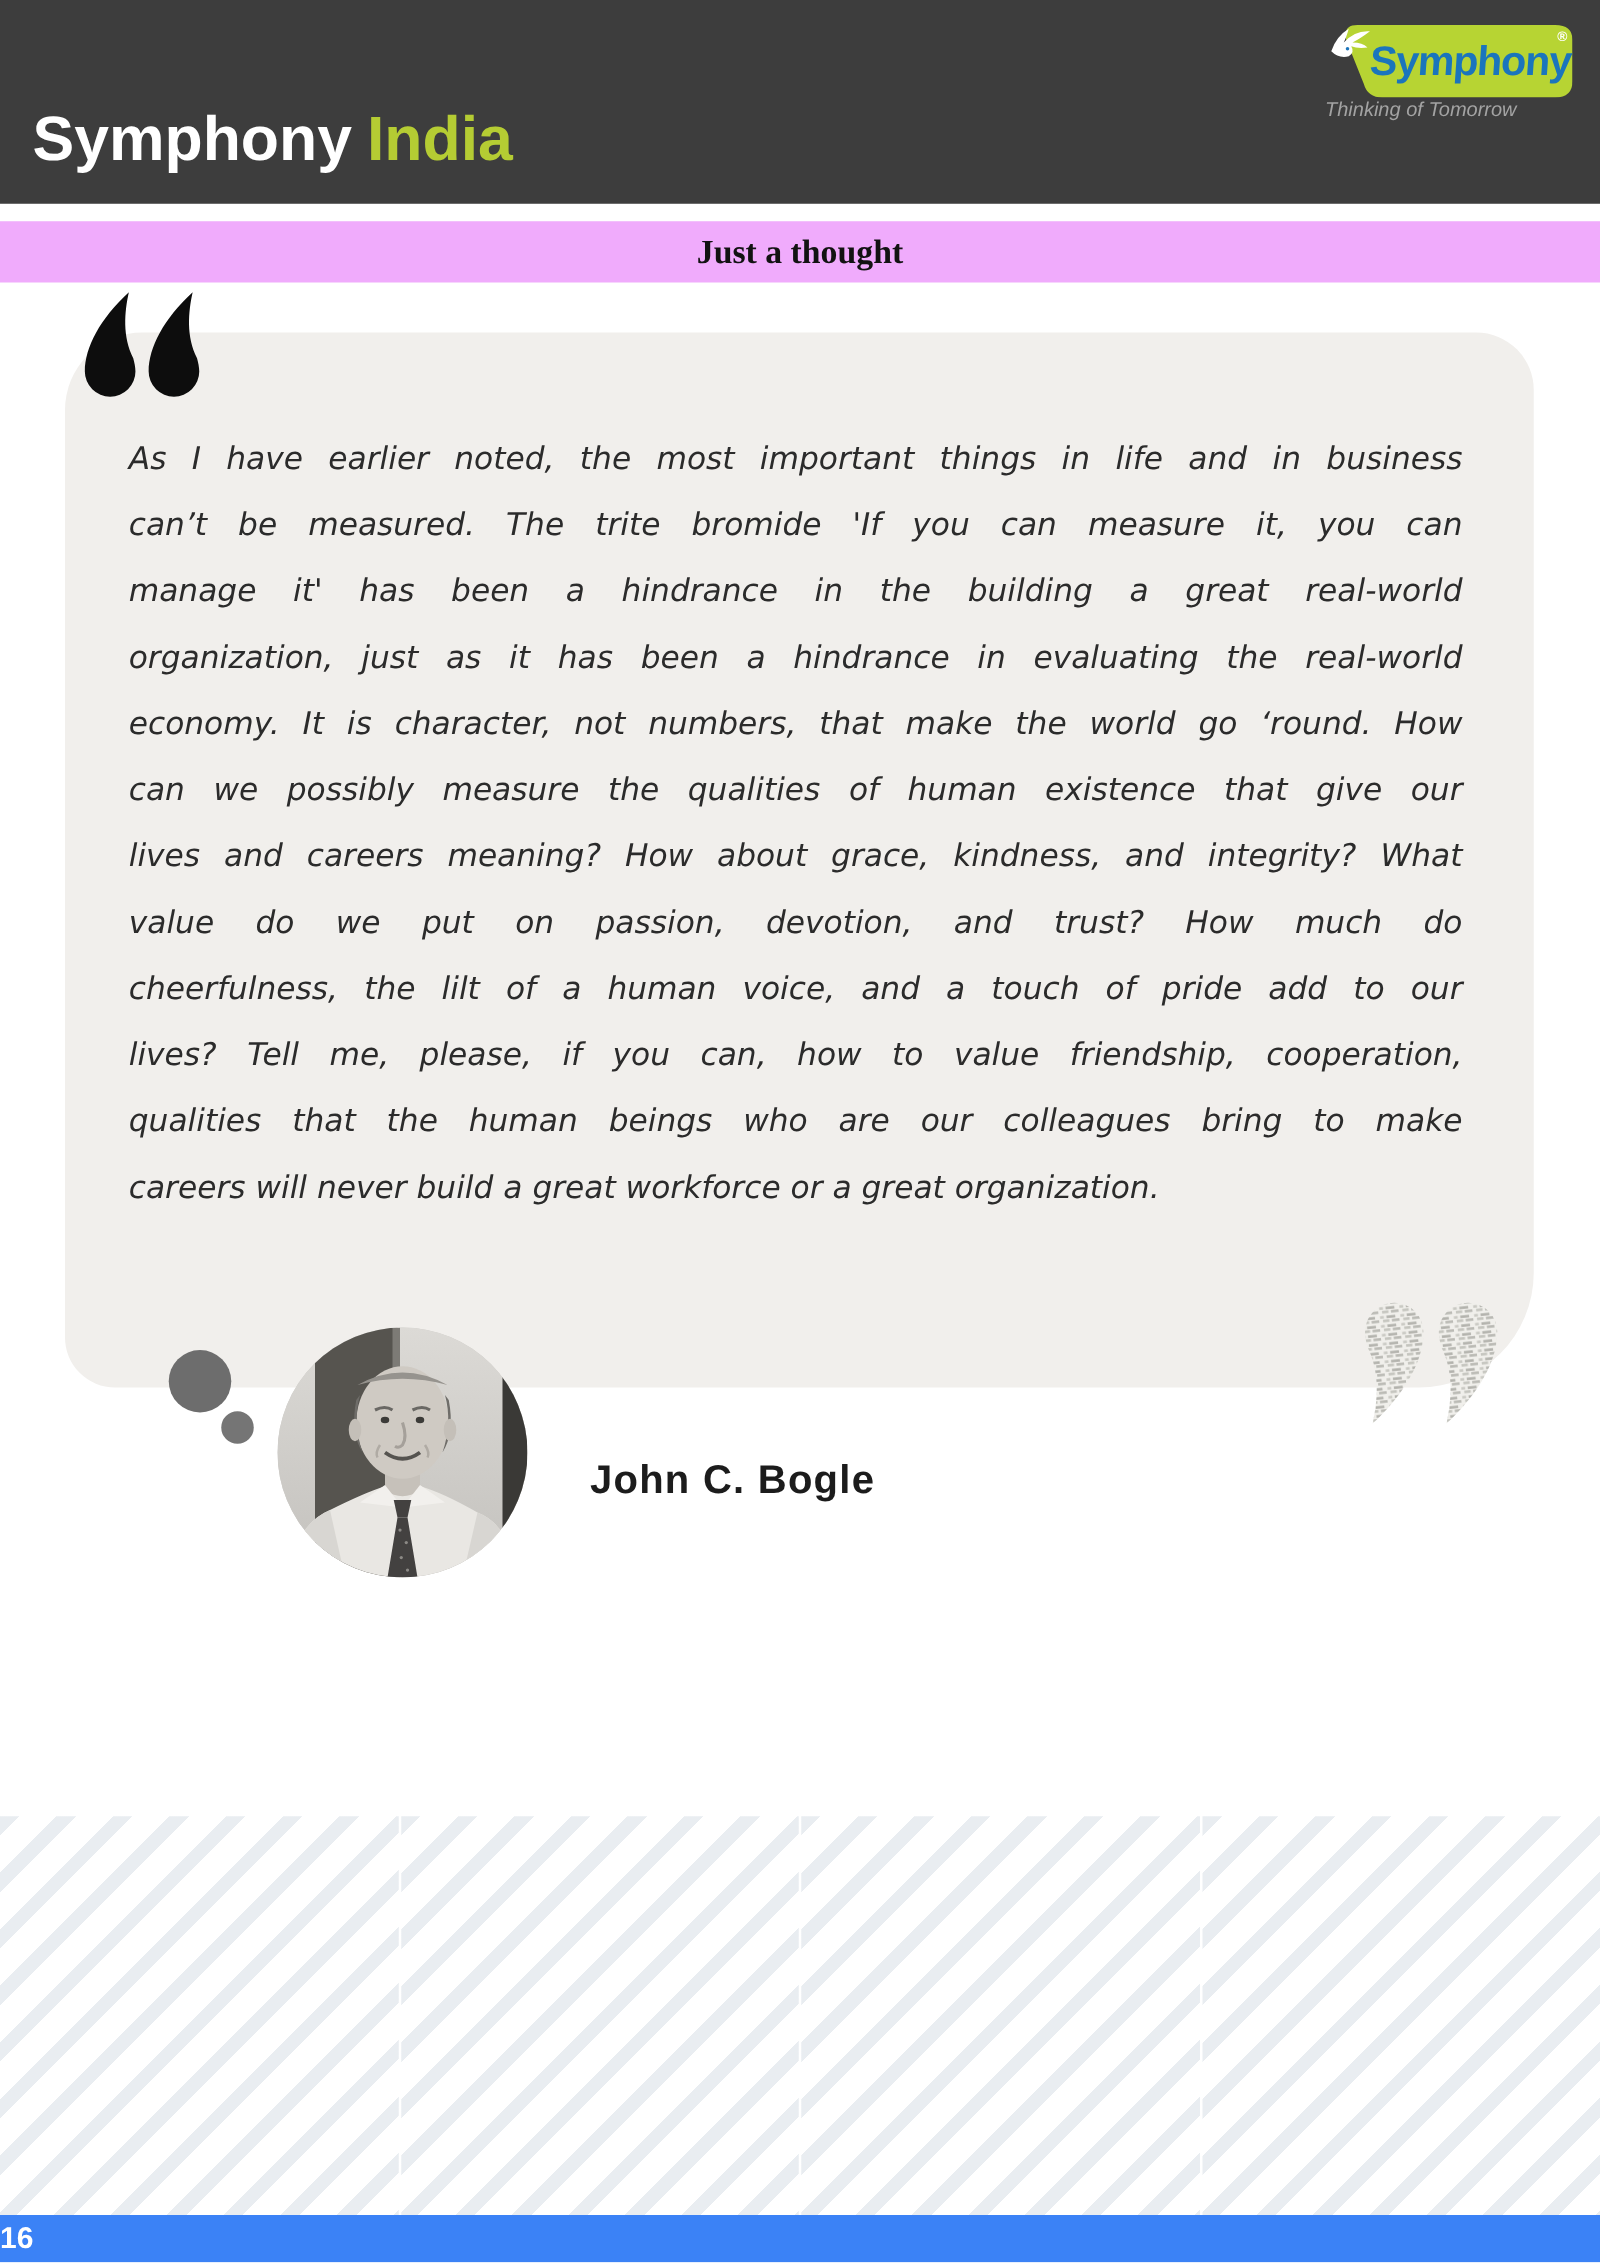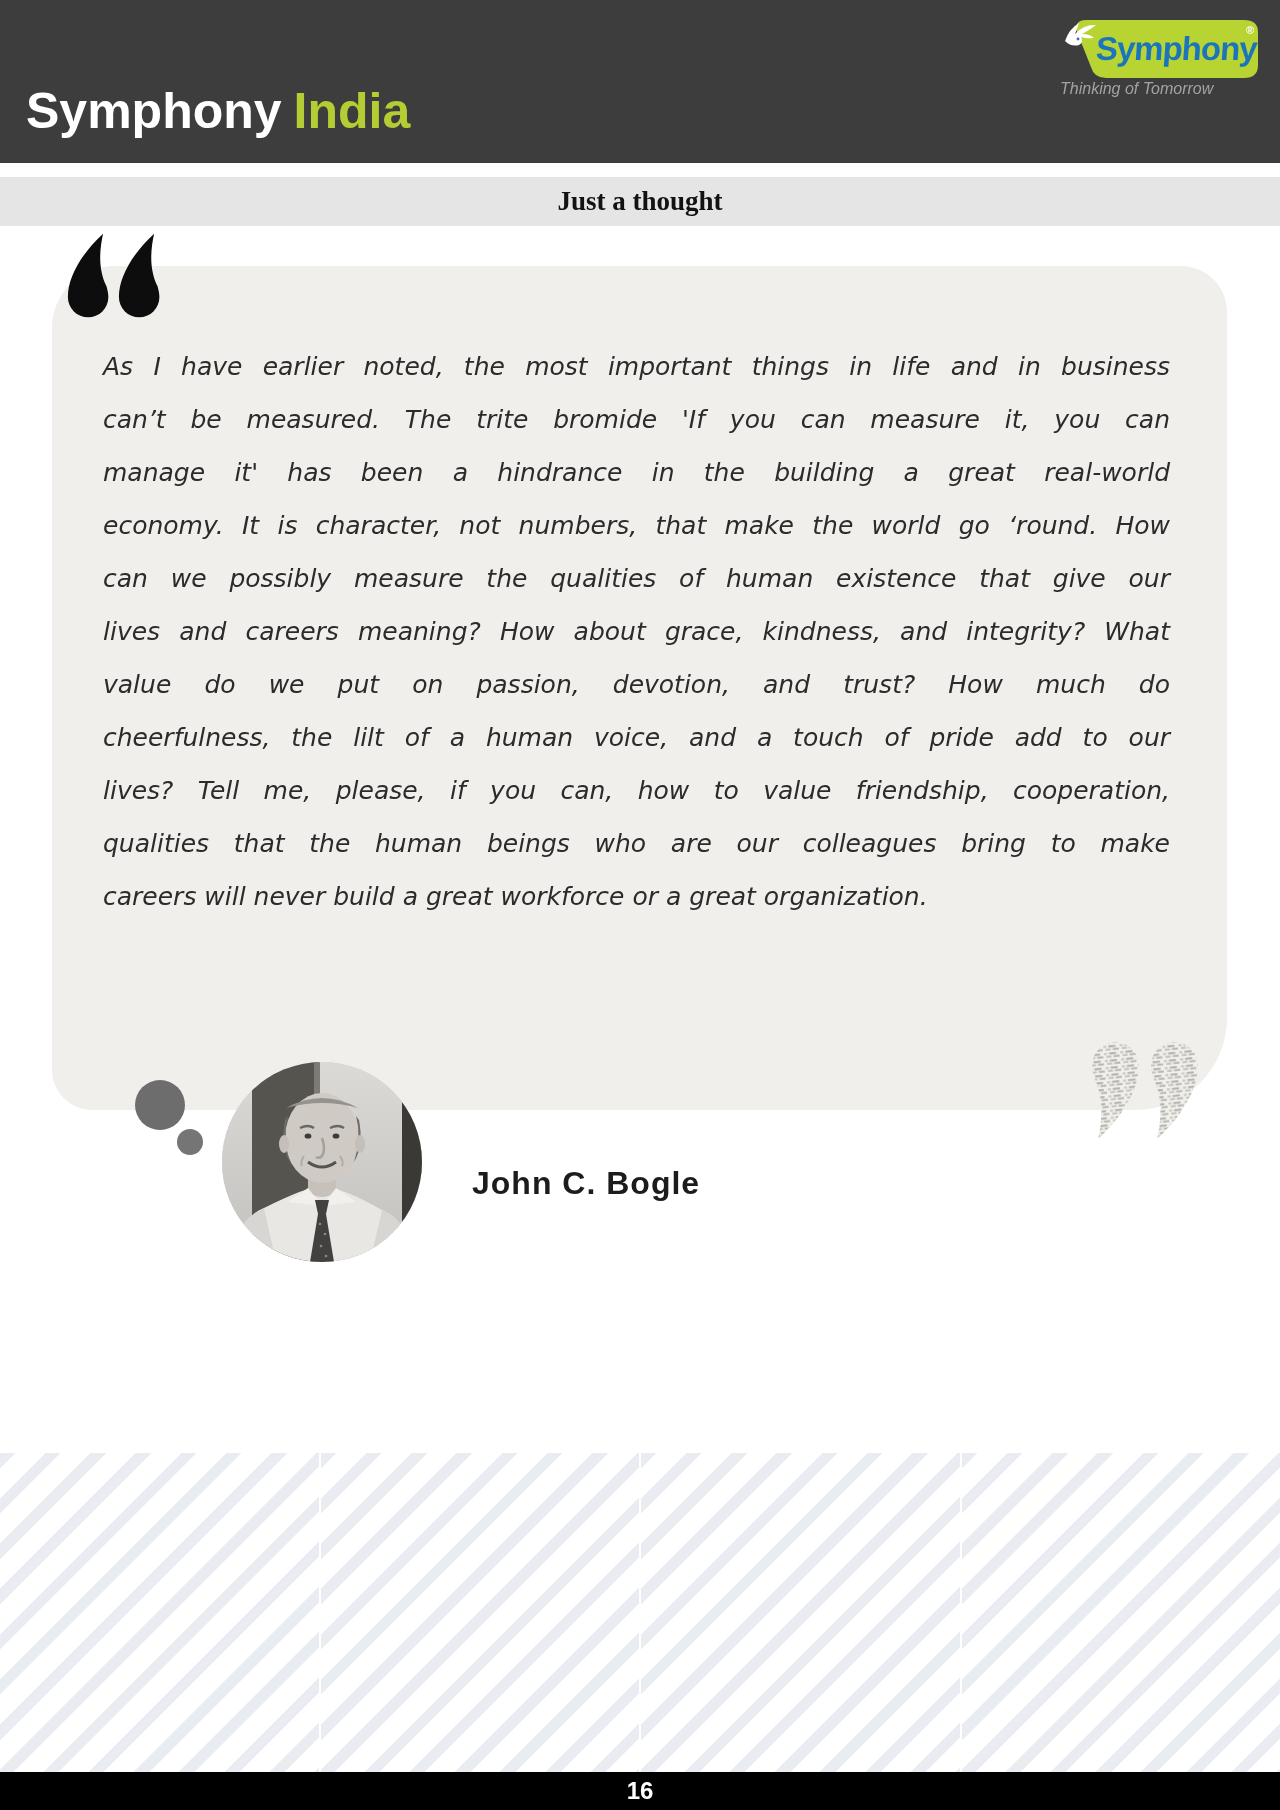--- a/index.html
+++ b/index.html
@@ -35,21 +35,21 @@
   .logo-bird { position:absolute; left:118px; top:12px; width:38px; height:28px; }
   .logo-tagline {
     position:absolute; left:1060px; top:80px; width:185px;
     text-align:left; color:#a3a3a3; font-style:italic; font-weight:normal;
     font-size:16px;
   }
 
   
   .title-bar {
     position:absolute; left:0; top:177px; width:1280px; height:49px;
-    background:#e5e5e5; display:flex; align-items:center; justify-content:center;
+    background:#f0abfc; display:flex; align-items:center; justify-content:center;
   }
   .title-bar .title {
     font-family:"Liberation Serif", serif; font-weight:bold;
     font-size:27px; color:#121212;
   }
 
   
   .quote-box {
     position:absolute; left:52px; top:266px; width:1175px; height:844px;
     background:#f1efec;
@@ -91,21 +91,21 @@
     display:flex; gap:2px; background:#ffffff;
   }
   .stripe-tile {
     flex:1 1 0;
     background:repeating-linear-gradient(135deg, #e9edf1 0 11px, #ffffff 11px 32px);
   }
 
   
   .footer {
     position:absolute; left:0; top:1772px; width:1280px; height:38px;
-    background:#000000; display:flex; align-items:center; justify-content:center;
+    background:#3b82f6; display:flex; align-items:center; justify-content:flex-start;
   }
   .footer .page-number { color:#ffffff; font-size:24px; font-weight:bold; }
 </style>
 </head>
 <body>
 
 <div class="page">
 
   <div class="header">
     <div class="brand">
@@ -136,20 +136,21 @@
     <g fill="#0d0d0d">
       <path d="M46 2 C20 26 6 52 6 74 a23 23 0 1 0 46 0 c0 -4 -1 -8 -2 -12 C40 42 42 20 46 2 Z"></path>
       <path transform="translate(58 0)" d="M46 2 C20 26 6 52 6 74 a23 23 0 1 0 46 0 c0 -4 -1 -8 -2 -12 C40 42 42 20 46 2 Z"></path>
     </g>
   </svg>
 
   <div class="quote-text">
     <div class="qline">As I have earlier noted, the most important things in life and in business</div>
     <div class="qline">can’t be measured. The trite bromide 'If you can measure it, you can</div>
     <div class="qline">manage it' has been a hindrance in the building a great real-world</div>
+    <div class="qline">organization, just as it has been a hindrance in evaluating the real-world</div>
     <div class="qline">economy. It is character, not numbers, that make the world go ‘round. How</div>
     <div class="qline">can we possibly measure the qualities of human existence that give our</div>
     <div class="qline">lives and careers meaning? How about grace, kindness, and integrity? What</div>
     <div class="qline">value do we put on passion, devotion, and trust? How much do</div>
     <div class="qline">cheerfulness, the lilt of a human voice, and a touch of pride add to our</div>
     <div class="qline">lives? Tell me, please, if you can, how to value friendship, cooperation,</div>
     <div class="qline">qualities that the human beings who are our colleagues bring to make</div>
     <div class="qline last">careers will never build a great workforce or a great organization.</div>
   </div>
 

